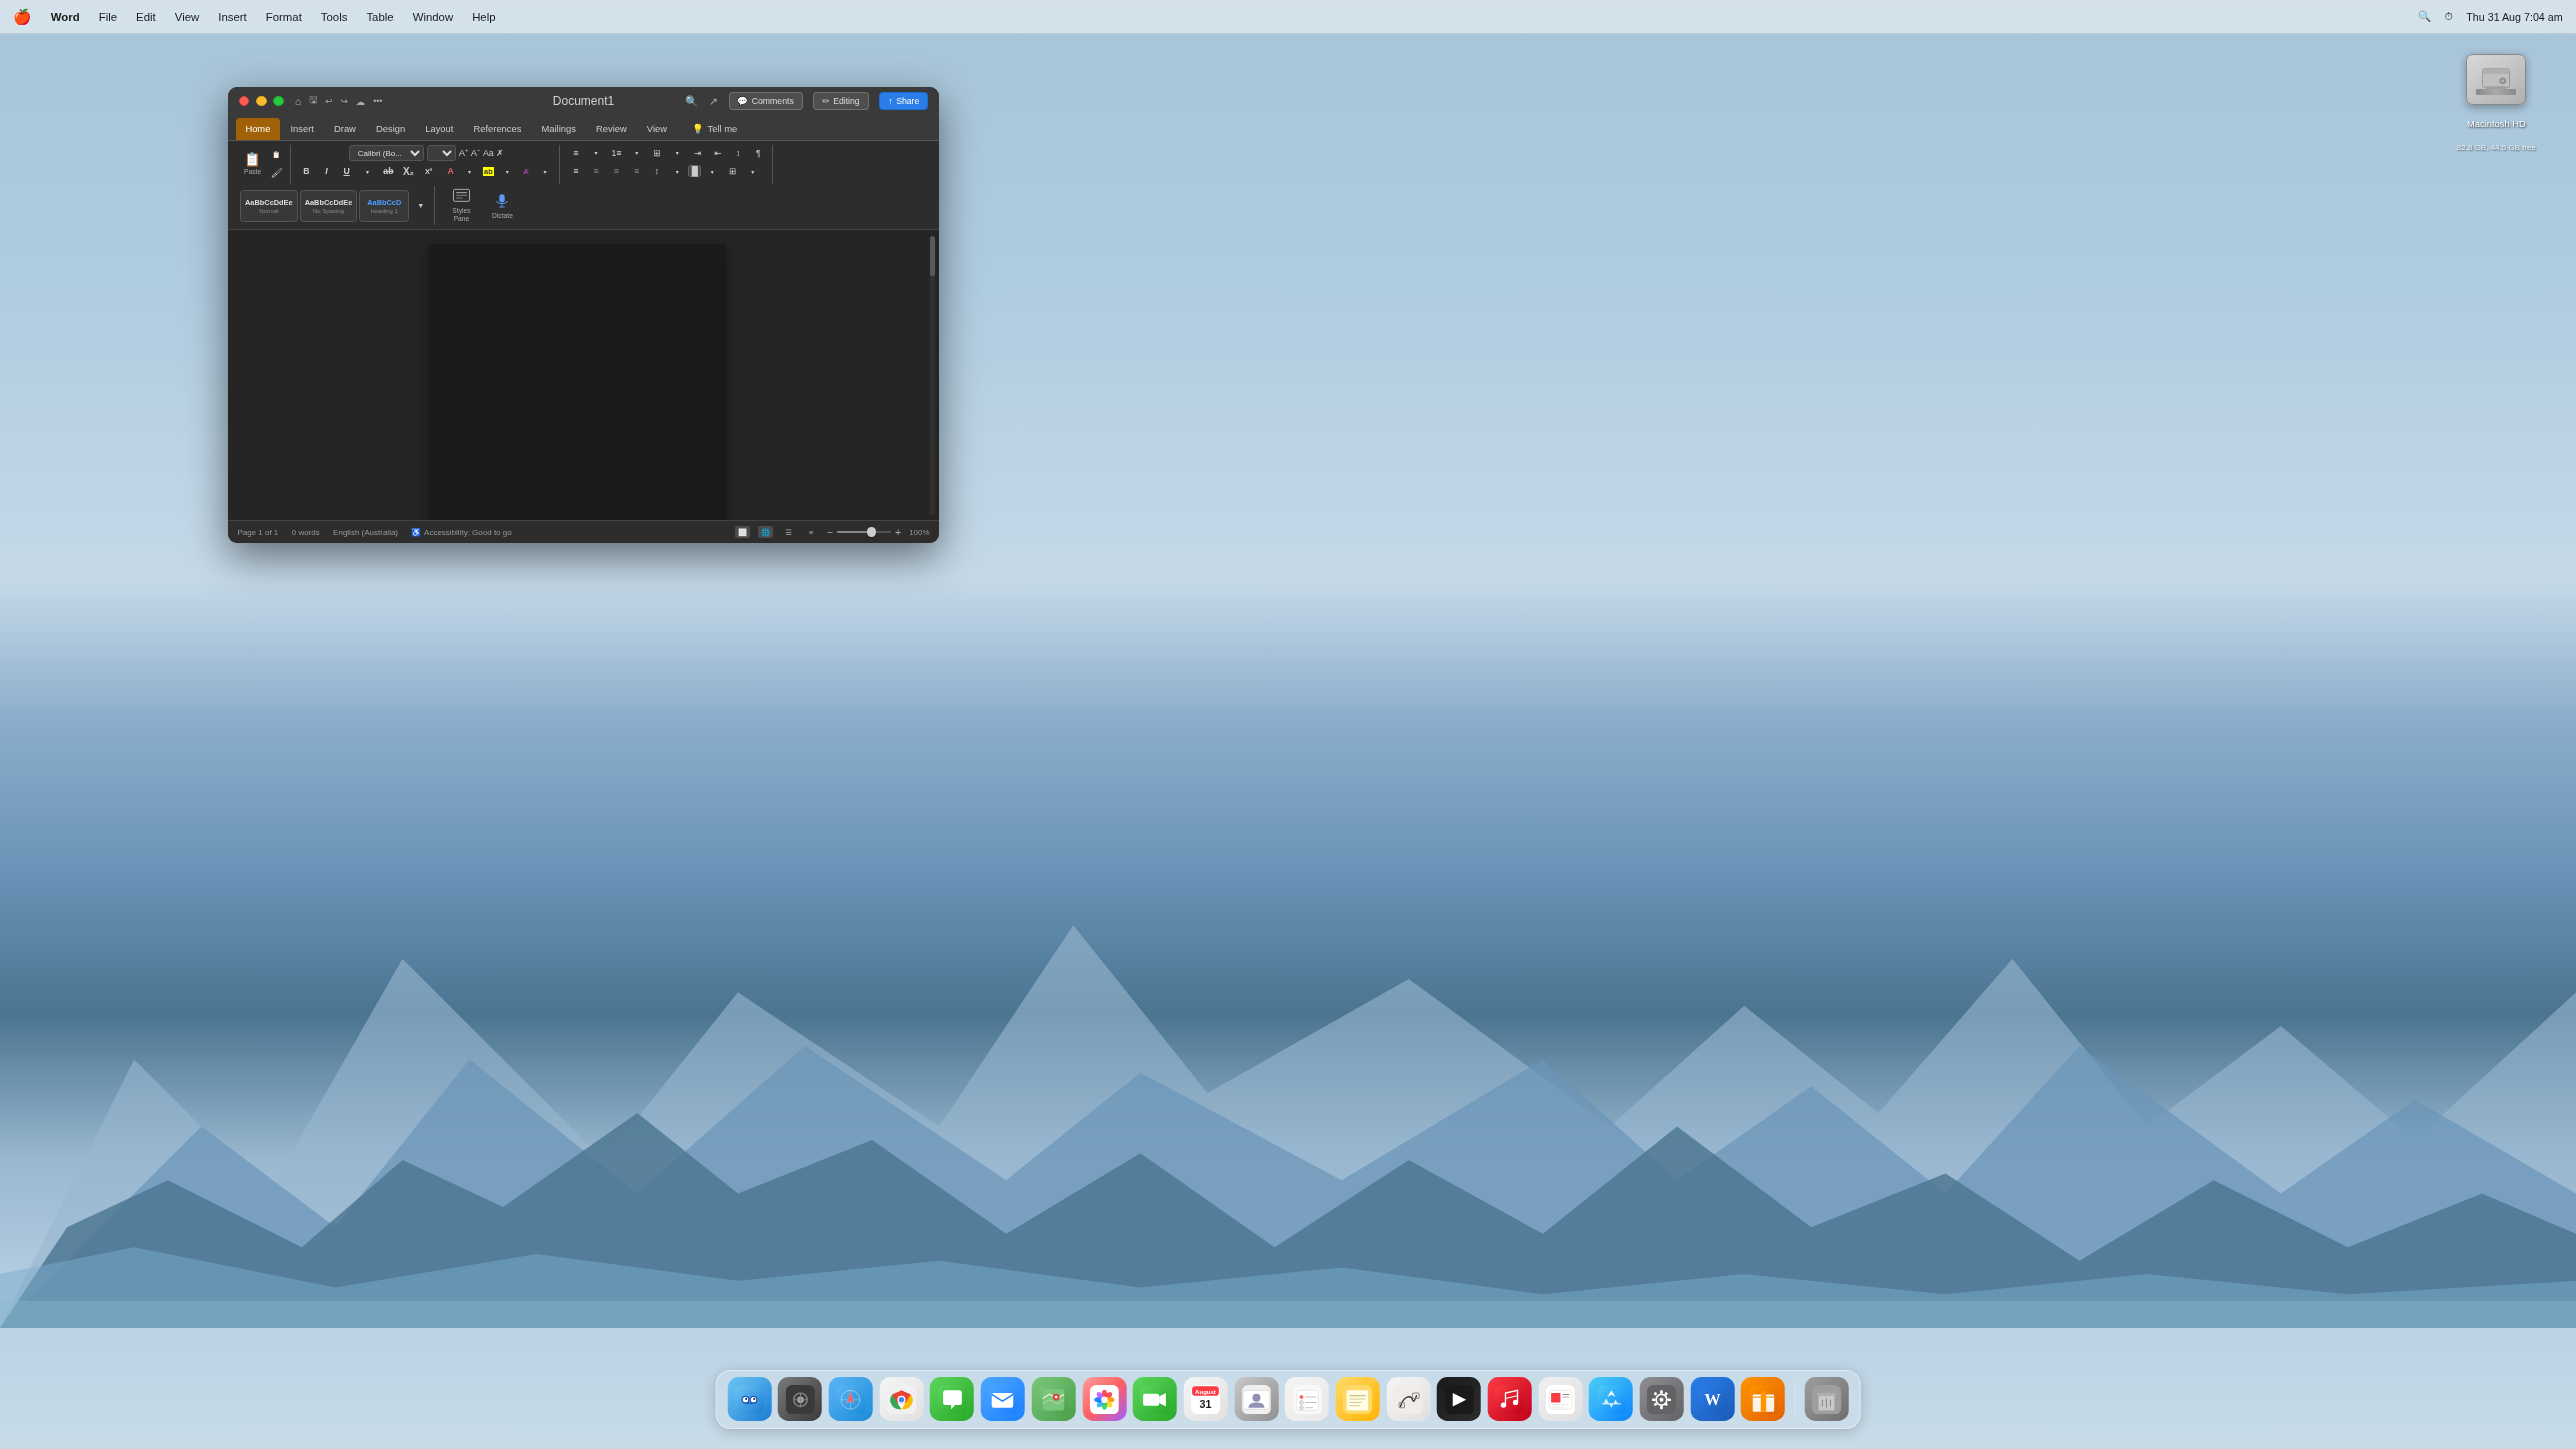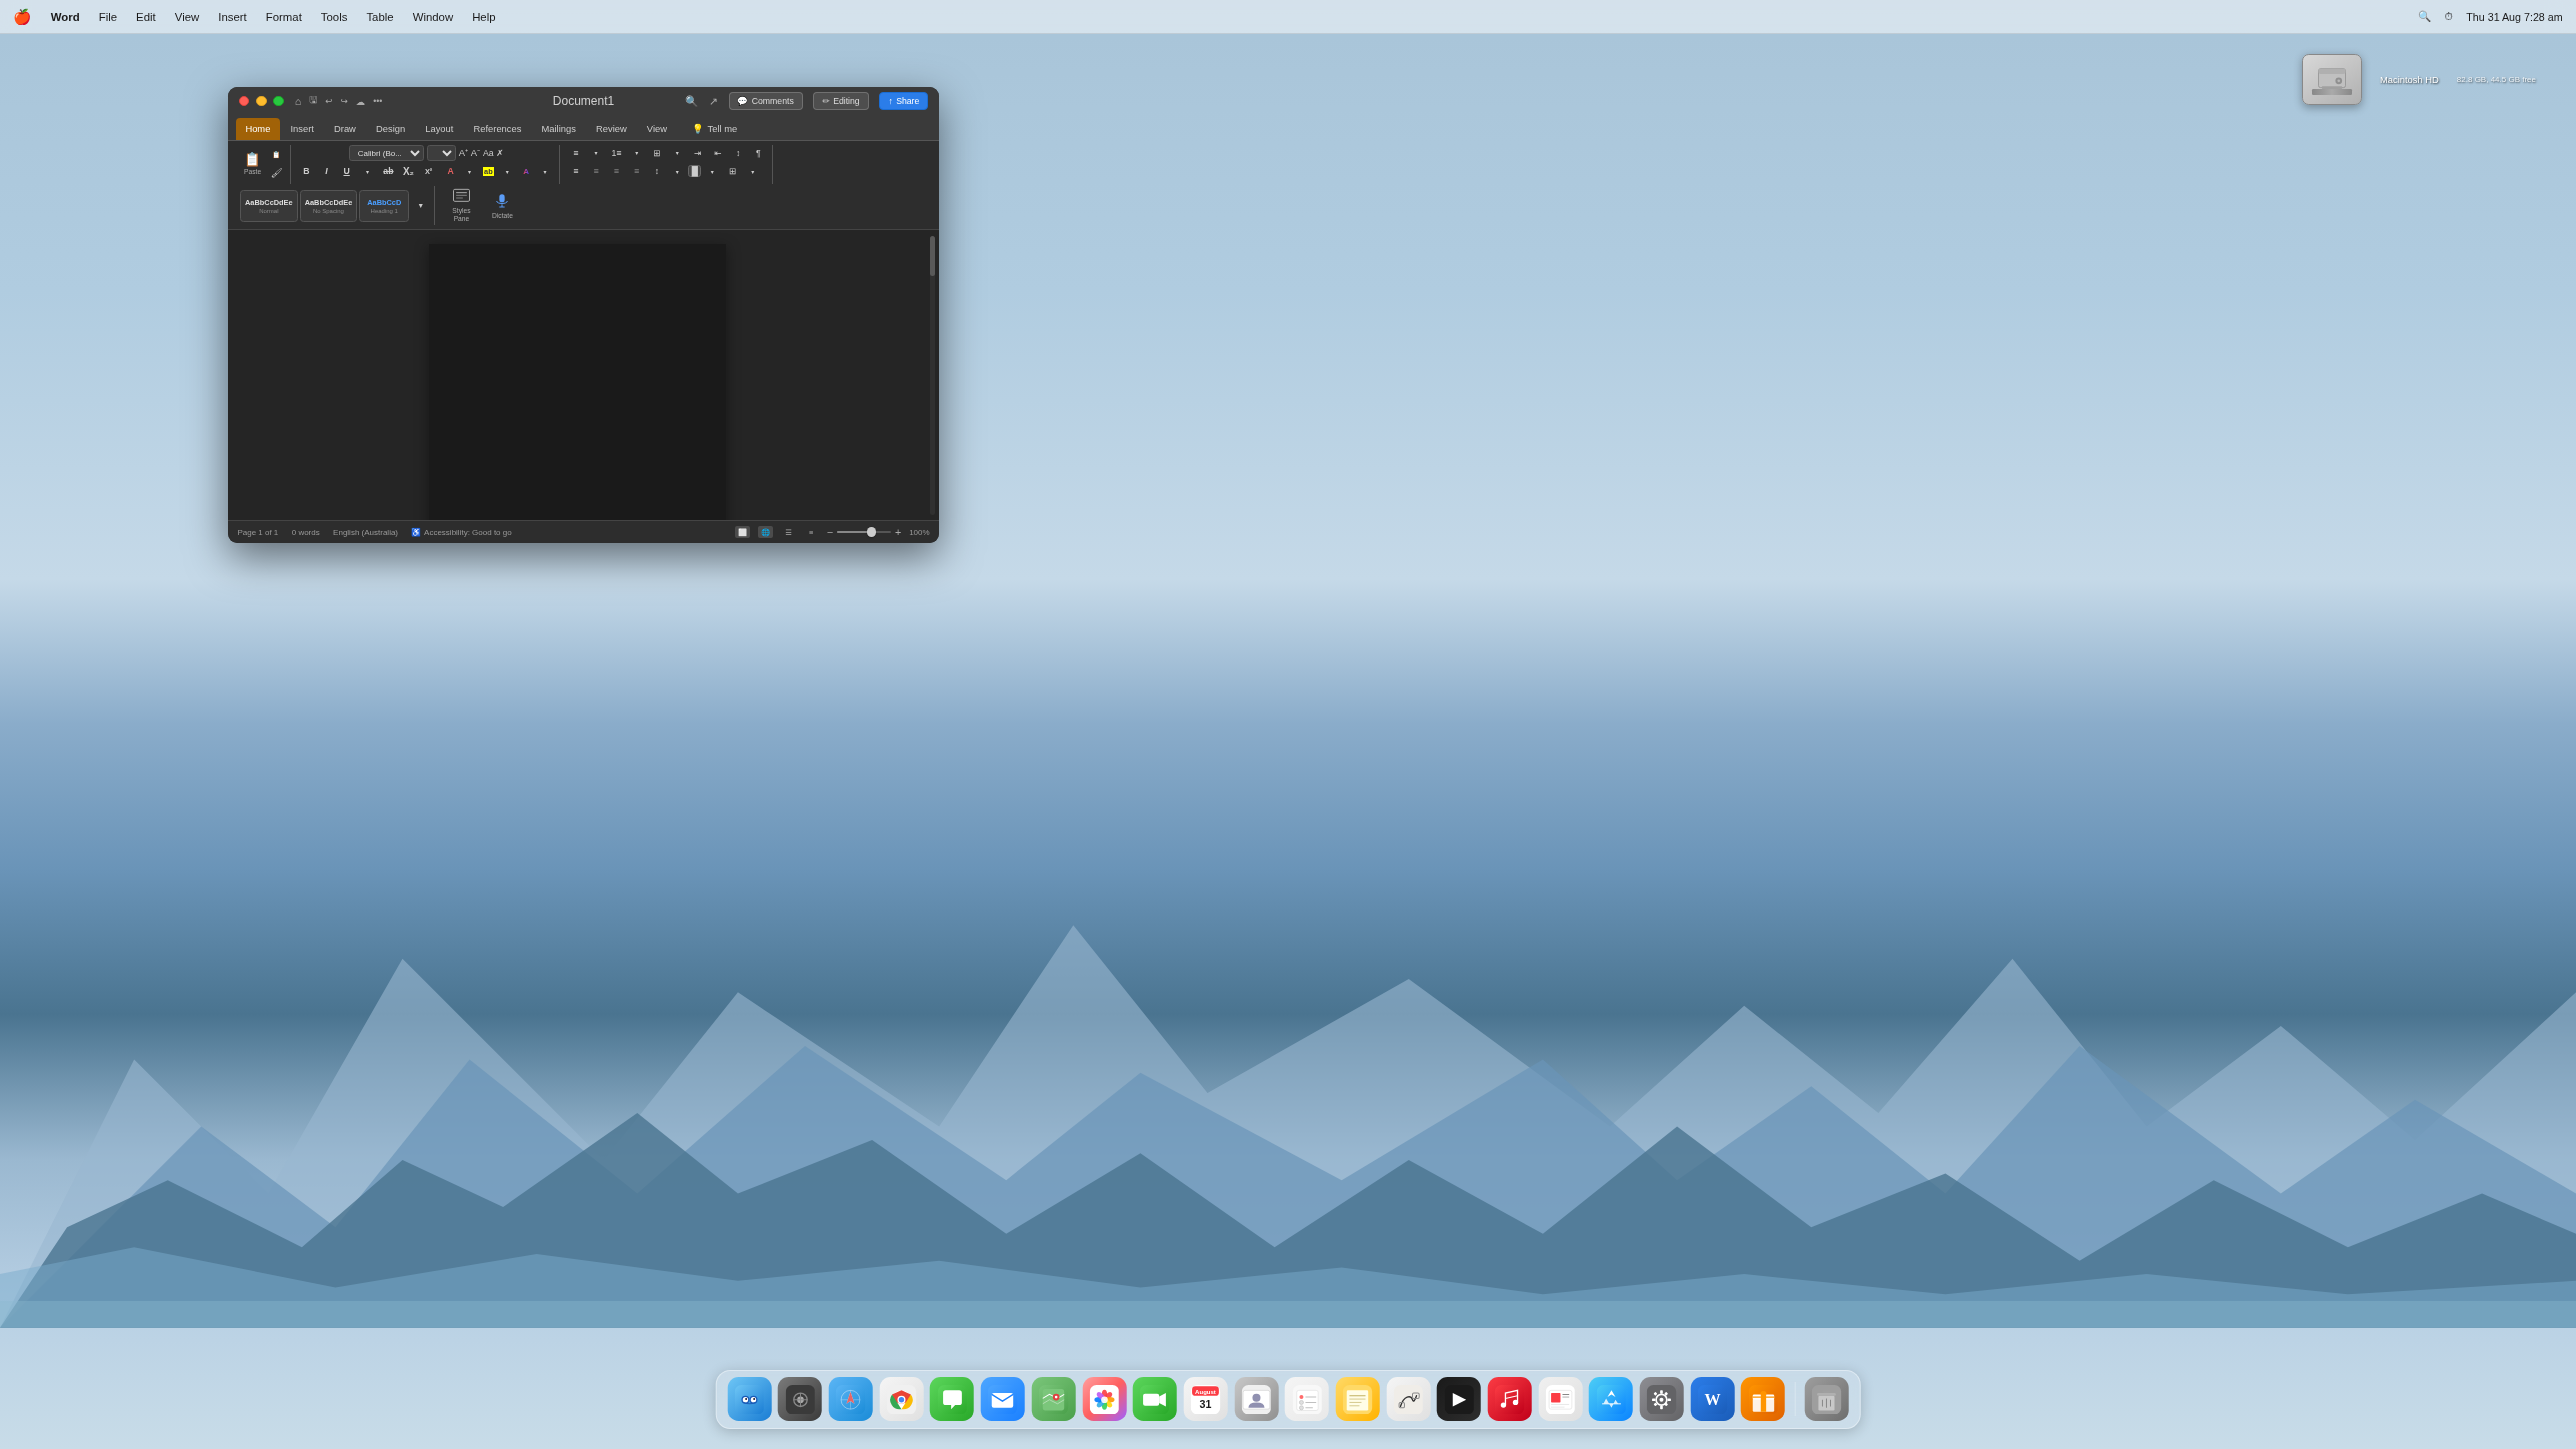--- a/index.html
+++ b/index.html
@@ -78,22 +78,23 @@
       font-size: 10.7px;
       color: #1a1a1a;
     }
 
     
     .desktop-hdd {
       position: absolute;
       top: 54px;
       right: 40px;
       display: flex;
-      align-items: center;
-      gap: 18px;
+      flex-direction: column;
+      align-items: center;
+      gap: 12px;
     }
 
     .hdd-icon {
       width: 60px;
       height: 51px;
       background: linear-gradient(145deg, #d8d8d8, #b0b0b0);
       border-radius: 6.7px;
       border: 0.7px solid #888;
       display: flex;
       align-items: center;
@@ -620,21 +621,21 @@
     <span class="menubar-item">Insert</span>
     <span class="menubar-item">Format</span>
     <span class="menubar-item">Tools</span>
     <span class="menubar-item">Table</span>
     <span class="menubar-item">Window</span>
     <span class="menubar-item">Help</span>
   </div>
   <div class="menubar-right">
     <span class="menubar-right-item">🔍</span>
     <span class="menubar-right-item">⏱</span>
-    <span class="menubar-right-item">Thu 31 Aug  7:28 am</span>
+    <span class="menubar-right-item">Thu 31 Aug  7:04 am</span>
   </div>
 </div>
 
 <div class="desktop-hdd">
   <div class="hdd-icon">
     <svg width="34" height="27" viewBox="0 0 50 40">
       <rect x="5" y="4" width="40" height="28" rx="3" fill="#c0c0c0" stroke="#888" stroke-width="1"></rect>
       <rect x="5" y="4" width="40" height="8" rx="3" fill="#b0b0b0"></rect>
       <circle cx="35" cy="22" r="5" fill="#909090"></circle>
       <circle cx="35" cy="22" r="2" fill="#b8b8b8"></circle>

